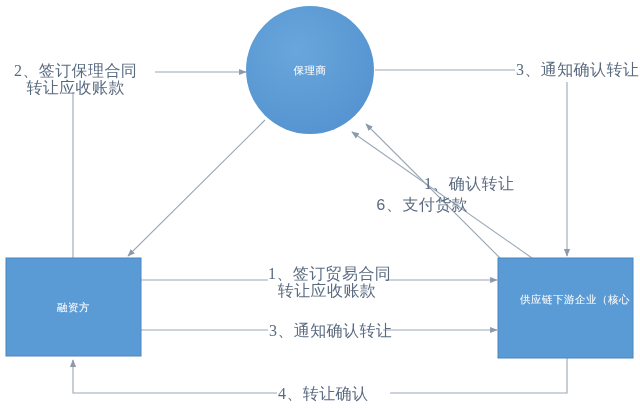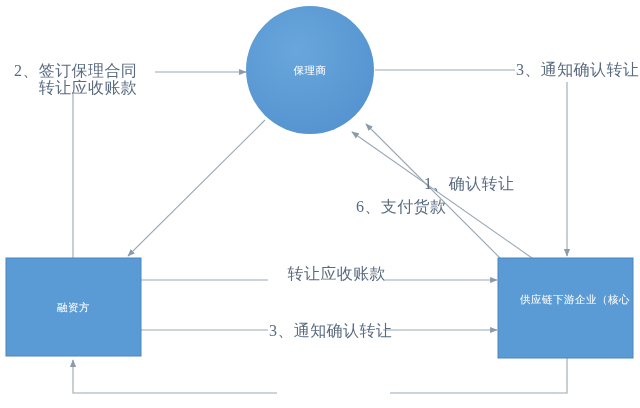--- a/index.html
+++ b/index.html
@@ -40,21 +40,21 @@
     position: absolute;
     color: #5a6b80;
     font-size: 16px;
     line-height: 17px;
     white-space: nowrap;
     letter-spacing: 0.4px;
   }
   .edge-label.serif {
     font-family: "Liberation Serif", "DejaVu Serif", serif;
   }
-  .ctr { text-align: right; }
+  .ctr { text-align: center; }
 </style>
 </head>
 <body>
 
 <div id="diagram-root">
 
   <svg id="diagram-svg" viewBox="0 0 640 408">
     <defs>
       <marker id="arrow" viewBox="0 0 10 10" refX="9" refY="5" markerWidth="7" markerHeight="7" orient="auto-start-reverse">
         <path d="M 0 1 L 10 5 L 0 9 z" fill="#8d9aa9"></path>
@@ -127,22 +127,24 @@
   <div class="edge-label serif" style="left:14px; top:62px;">
     <div>2、签订保理合同</div>
     <div class="ctr">转让应收账款</div>
   </div>
 
   <div class="edge-label serif" style="left:516px; top:61px;">3、通知确认转让</div>
 
 
   <div class="edge-label serif" style="left:424px; top:175px;">1、确认转让</div>
 
-  <div class="edge-label serif" style="left:356px; top:198px;">6、支付货款</div>
+  <div class="edge-label serif" style="left:376px; top:198px;font-family:Liberation Mono, monospace;">6、支付货款</div>
 
   <div class="edge-label serif" style="left:268px; top:265px; width:118px;">
+    <div>1、签订贸易合同</div>
     <div class="ctr">转让应收账款</div>
   </div>
 
   <div class="edge-label serif" style="left:269px; top:322px;">3、通知确认转让</div>
 
+  <div class="edge-label serif" style="left:278px; top:385px;">4、转让确认</div>
 
 </div>
 
 </body></html>

